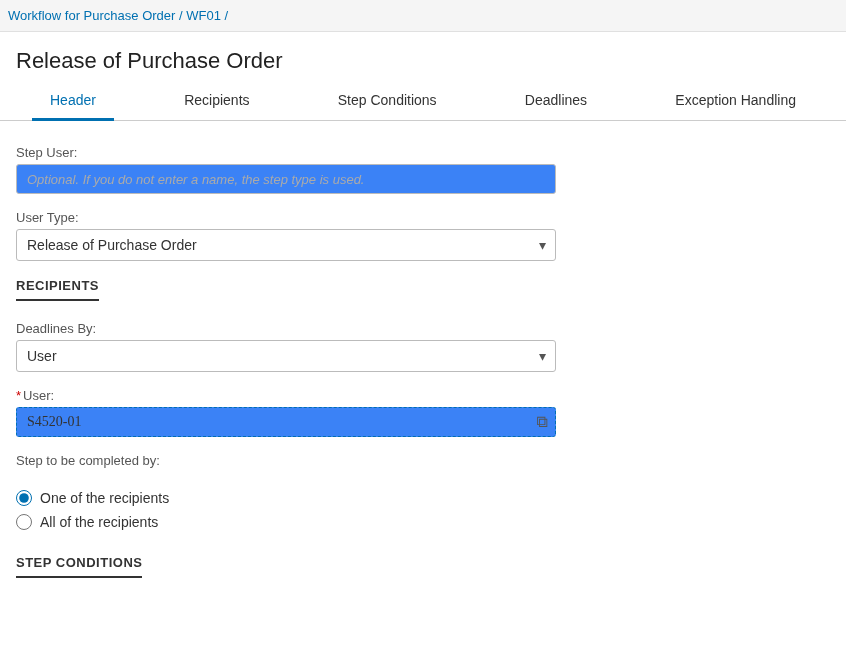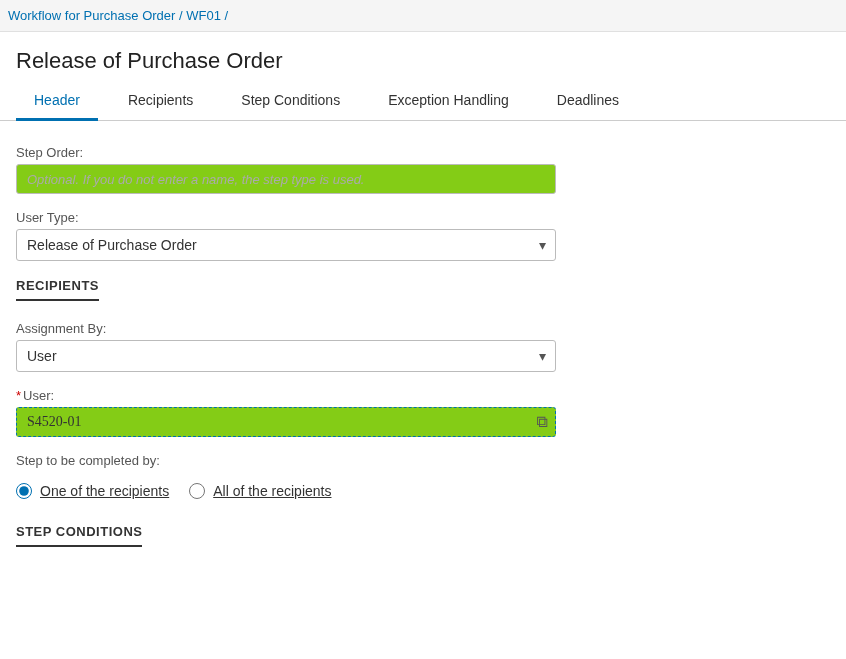--- a/index.html
+++ b/index.html
@@ -25,22 +25,23 @@
     }
     .page-title {
       padding: 16px 16px 8px 16px;
       font-size: 22px;
       font-weight: normal;
       color: #222;
     }
     .tabs {
       display: flex;
       border-bottom: 1px solid #ccc;
-      padding: 0 16px;
+      padding: 0 32px;
       gap: 12px;
+      justify-content: space-between;
     }
     .tab {
       padding: 10px 18px;
       cursor: pointer;
       font-size: 14px;
       color: #333;
       border-bottom: 3px solid transparent;
       margin-bottom: -1px;
       white-space: nowrap;
     }
@@ -67,21 +68,21 @@
       color: #cc0000;
       margin-right: 2px;
     }
     .form-input {
       width: 100%;
       padding: 6px 10px;
       border: 1px solid #bbb;
       border-radius: 3px;
       font-size: 14px;
       color: #333;
-      background: #84cc16;
+      background: #3b82f6;
       outline: none;
     }
     .form-input::placeholder {
       color: #aaa;
       font-style: italic;
       font-size: 13px;
     }
     .form-input.dashed {
       border: 1.5px dashed #0070b1;
     }
@@ -120,28 +121,27 @@
       border-bottom: 2px solid #333;
       display: inline-block;
       margin-bottom: 20px;
     }
     .recipients-section {
       margin-bottom: 24px;
     }
     .step-completed-label {
       font-size: 13px;
       color: #555;
-      margin-bottom: 15px;
+      margin-bottom: 22px;
       display: block;
     }
     .radio-group {
       display: flex;
-      flex-direction: row;
-      gap: 20px;
-      text-decoration: underline;
+      flex-direction: column;
+      gap: 8px;
     }
     .radio-item {
       display: flex;
       align-items: center;
       gap: 8px;
       cursor: pointer;
     }
     .radio-item input[type="radio"] {
       accent-color: #0070b1;
       width: 16px;
@@ -182,47 +182,47 @@
   <a>WF01</a>
   <span> / </span>
 </div>
 
 <h1 class="page-title">Release of Purchase Order</h1>
 
 <nav class="tabs">
   <div class="tab active">Header</div>
   <div class="tab">Recipients</div>
   <div class="tab">Step Conditions</div>
+  <div class="tab">Deadlines</div>
   <div class="tab">Exception Handling</div>
-  <div class="tab">Deadlines</div>
 </nav>
 
 <div class="content">
 
   <div class="form-group">
-    <label class="form-label">Step Order:</label>
+    <label class="form-label">Step User:</label>
     <input class="form-input" type="text" placeholder="Optional. If you do not enter a name, the step type is used." style="">
   </div>
 
   <div class="form-group">
     <label class="form-label">User Type:</label>
     <div class="select-wrapper">
       <select class="form-select">
         <option value="Release of Purchase Order">Release of Purchase Order</option>
       </select>
       <span class="select-arrow">▾</span>
     </div>
   </div>
 
   <div class="recipients-section">
     <div class="section-title">RECIPIENTS</div>
 
     
     <div class="form-group">
-      <label class="form-label">Assignment By:</label>
+      <label class="form-label">Deadlines By:</label>
       <div class="select-wrapper">
         <select class="form-select">
           <option value="User">User</option>
         </select>
         <span class="select-arrow">▾</span>
       </div>
     </div>
 
     
     <div class="form-group">

